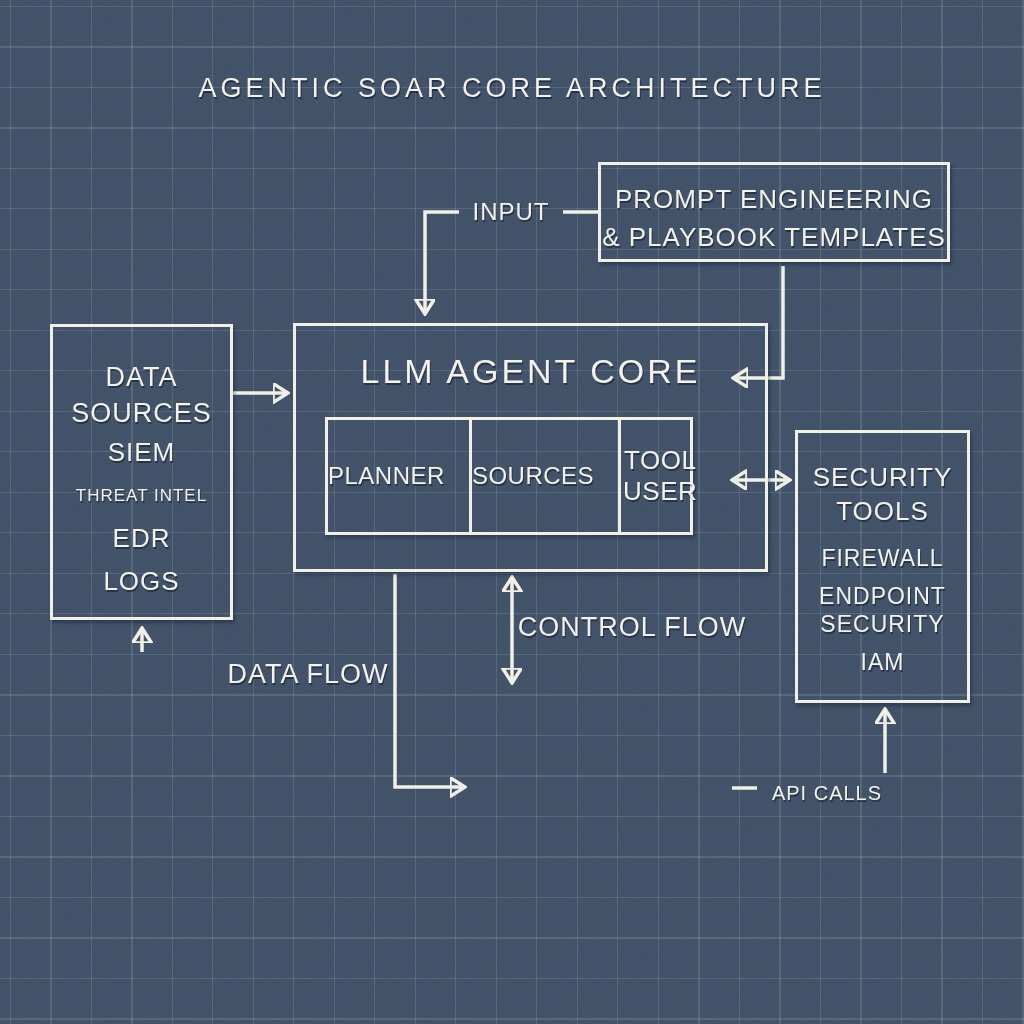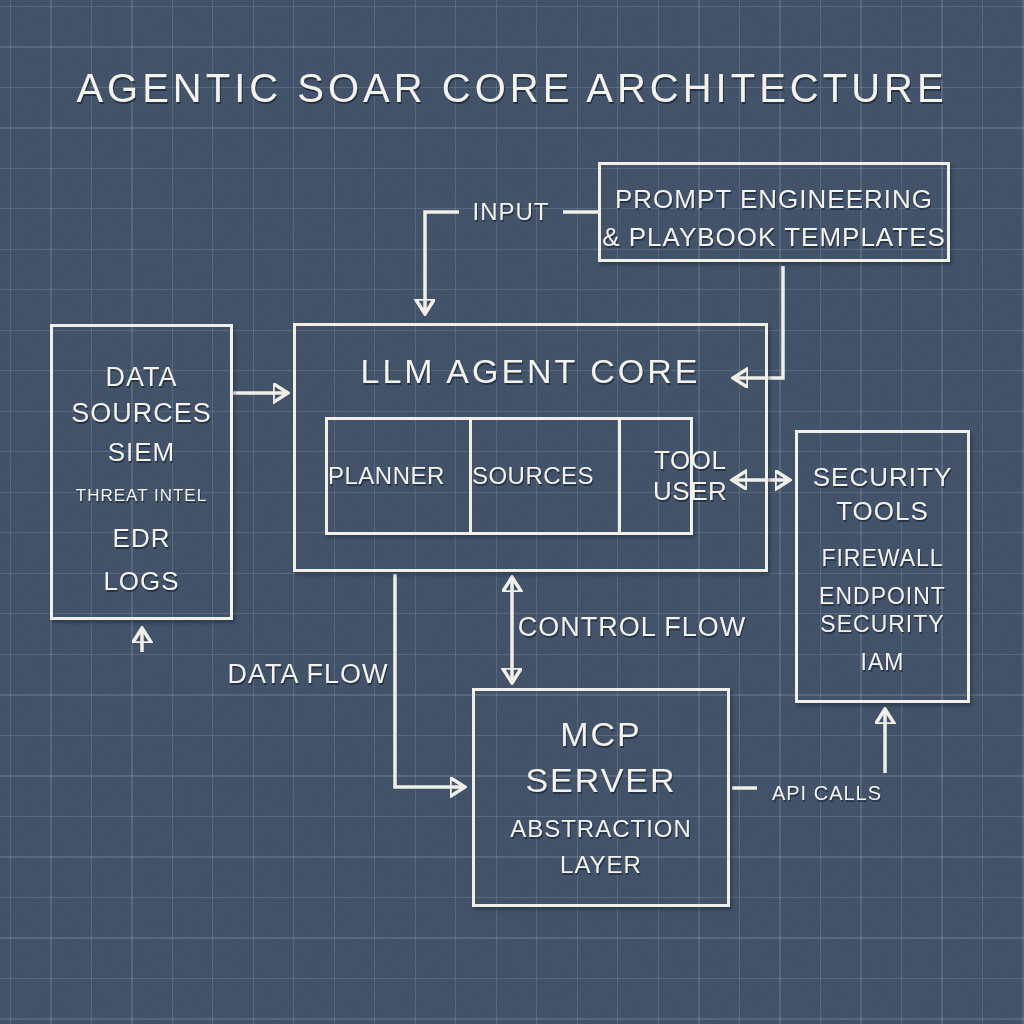--- a/index.html
+++ b/index.html
@@ -20,41 +20,41 @@
   .grid-overlay{
     position:absolute;inset:0;pointer-events:none;
     background-image:
       repeating-linear-gradient(to right, var(--grid) 0 1px, transparent 1px 40.5px),
       repeating-linear-gradient(to bottom, var(--grid) 0 1px, transparent 1px 40.5px);
     background-position:10px 6px;
   }
   .noise{position:absolute;inset:0;pointer-events:none;}
   .title{
     position:absolute;left:512px;top:88px;transform:translate(-50%,-50%);
-    font-size:40px;letter-spacing:4px;white-space:nowrap;font-weight:normal;margin:0;
+    font-size:27px;letter-spacing:4px;white-space:nowrap;font-weight:normal;margin:0;
     text-shadow:1px 2px 0 rgba(12,22,36,.55);
   }
   .txt{text-shadow:1px 2px 0 rgba(12,22,36,.5);}
   .box{
     position:absolute;border:3px solid var(--line);box-sizing:border-box;
     box-shadow:2px 3px 3px rgba(12,22,36,.35);
     display:flex;flex-direction:column;align-items:center;text-align:center;
   }
   
   .box-prompt{left:598px;top:162px;width:352px;height:100px;justify-content:center;padding-top:12px;}
   .box-prompt .bline{font-size:26px;line-height:38px;letter-spacing:1px;white-space:nowrap;}
   
   .box-llm{left:293px;top:323px;width:475px;height:249px;display:block;}
   .llm-title{position:absolute;left:0;right:0;top:0;height:91px;display:flex;align-items:center;justify-content:center;
     font-size:34px;letter-spacing:3px;white-space:nowrap;}
   .llm-inner{position:absolute;left:29px;top:91px;width:368px;height:118px;border:3px solid var(--line);
     box-sizing:border-box;display:flex;box-shadow:2px 3px 3px rgba(12,22,36,.3);gap:24px;}
   .llm-cell{flex:1 1 0;display:flex;align-items:center;justify-content:center;font-size:24px;letter-spacing:.5px;}
   .llm-cell + .llm-cell{border-left:3px solid var(--line);}
-  .llm-cell.tool{font-size:26px;line-height:31px;padding:0 32px;}
+  .llm-cell.tool{font-size:26px;line-height:31px;padding:0 2px;}
   
   .box-ds{left:50px;top:324px;width:183px;height:296px;padding-top:32px;}
   .box-ds .tline{font-size:27px;line-height:36px;letter-spacing:1px;}
   .box-ds .item{font-size:26px;line-height:43px;letter-spacing:1px;}
   .box-ds .item:first-of-type{margin-top:6px;}
   .box-ds .item.small{font-size:17px;}
   
   .box-sec{left:795px;top:430px;width:175px;height:273px;padding-top:27px;}
   .box-sec .tline{font-size:26px;line-height:34px;letter-spacing:1px;}
   .box-sec .item{font-size:23px;line-height:40px;letter-spacing:1px;}
@@ -138,25 +138,19 @@
   </div>
 
   <div class="box box-sec">
     <div class="tline txt">SECURITY</div>
     <div class="tline txt">TOOLS</div>
     <div class="item first txt">FIREWALL</div>
     <div class="item wrap txt">ENDPOINT SECURITY</div>
     <div class="item last txt">IAM</div>
   </div>
 
-  <div class="box box-mcp">
-    <div class="tline txt">MCP</div>
-    <div class="tline txt">SERVER</div>
-    <div class="sline first txt">ABSTRACTION</div>
-    <div class="sline txt">LAYER</div>
-  </div>
 
   <div class="flabel lab-input">INPUT</div>
   <div class="flabel lab-dflow">DATA FLOW</div>
   <div class="flabel lab-cflow">CONTROL FLOW</div>
   <div class="flabel lab-api">API CALLS</div>
 
 </div>
 
 </body></html>

